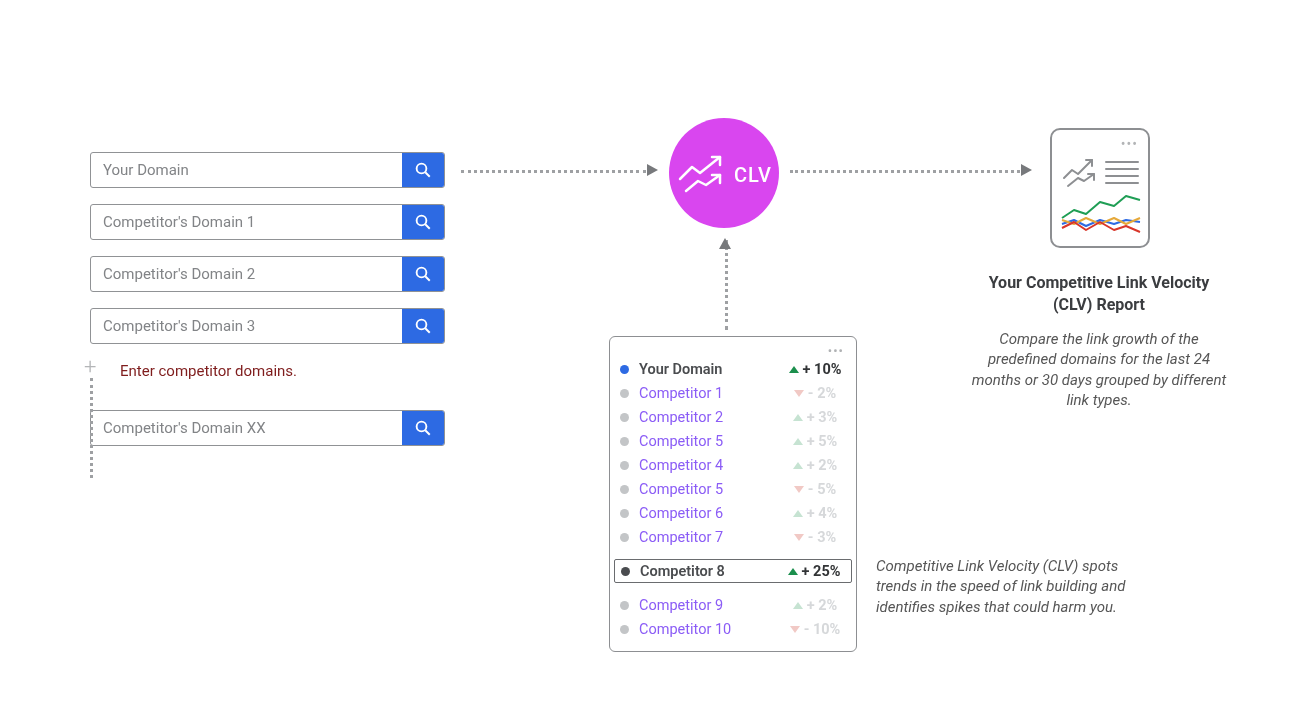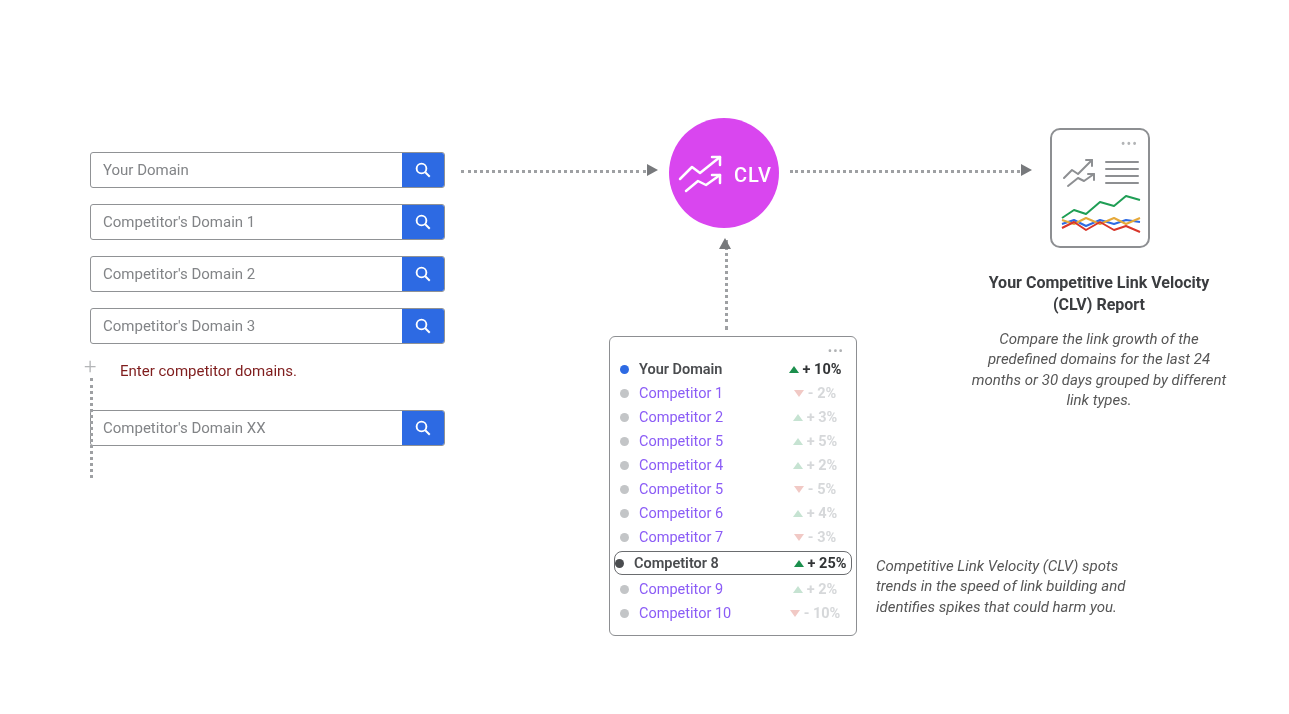--- a/index.html
+++ b/index.html
@@ -218,23 +218,23 @@
     border-right: 5px solid transparent;
     border-top: 7px solid #f1c9c5;
   }
   .lrow.highlight .lname { color: #4a4c4f; font-weight: 600; }
   .lrow.highlight .lval { color: #323436; }
   .lrow.highlight .tri.up { border-bottom-color: #1b8f4d; }
   .lrow.highlight .dot.blue { background: #2d6ae3; }
   .lrow.highlight .dot.dark { background: #4a4c4f; }
   .lrow.boxed {
     border: 1.5px solid #6a6c6f;
-    border-radius: 8px;
-    padding: 0 0;
-    margin: 2px -6px;
+    border-radius: 2px;
+    padding: 0 6px;
+    margin: 10px -6px;
   }
 
   .note-box {
     position: absolute;
     left: 876px;
     top: 556px;
     width: 278px;
   }
 </style>
 </head>

